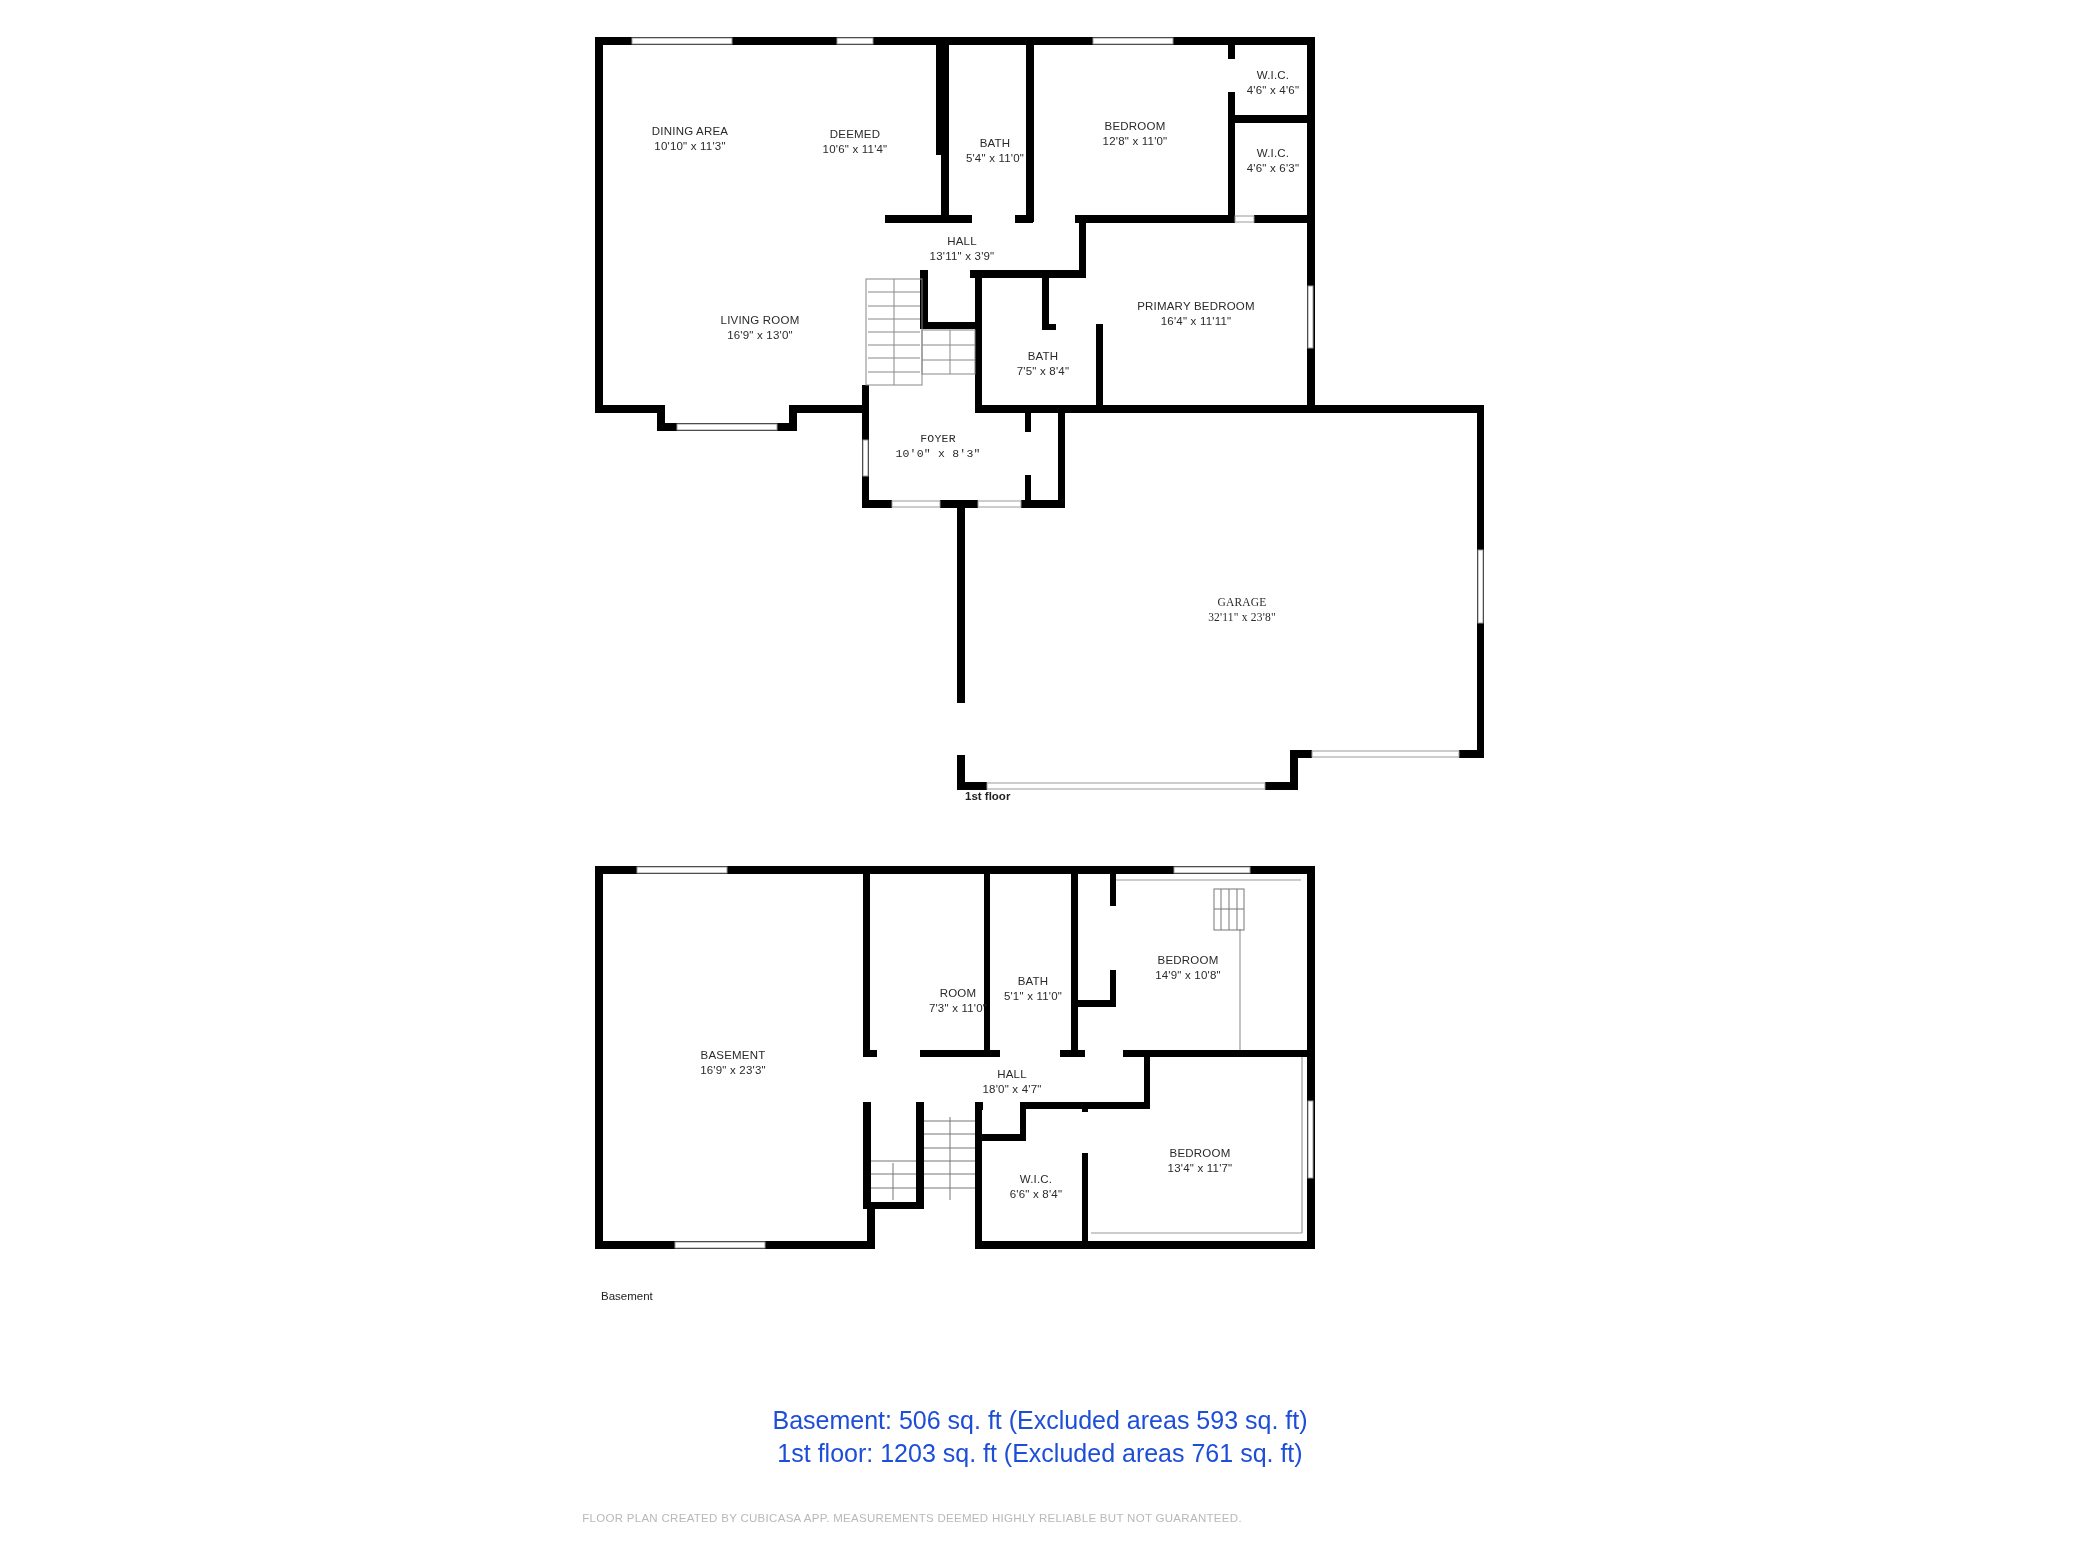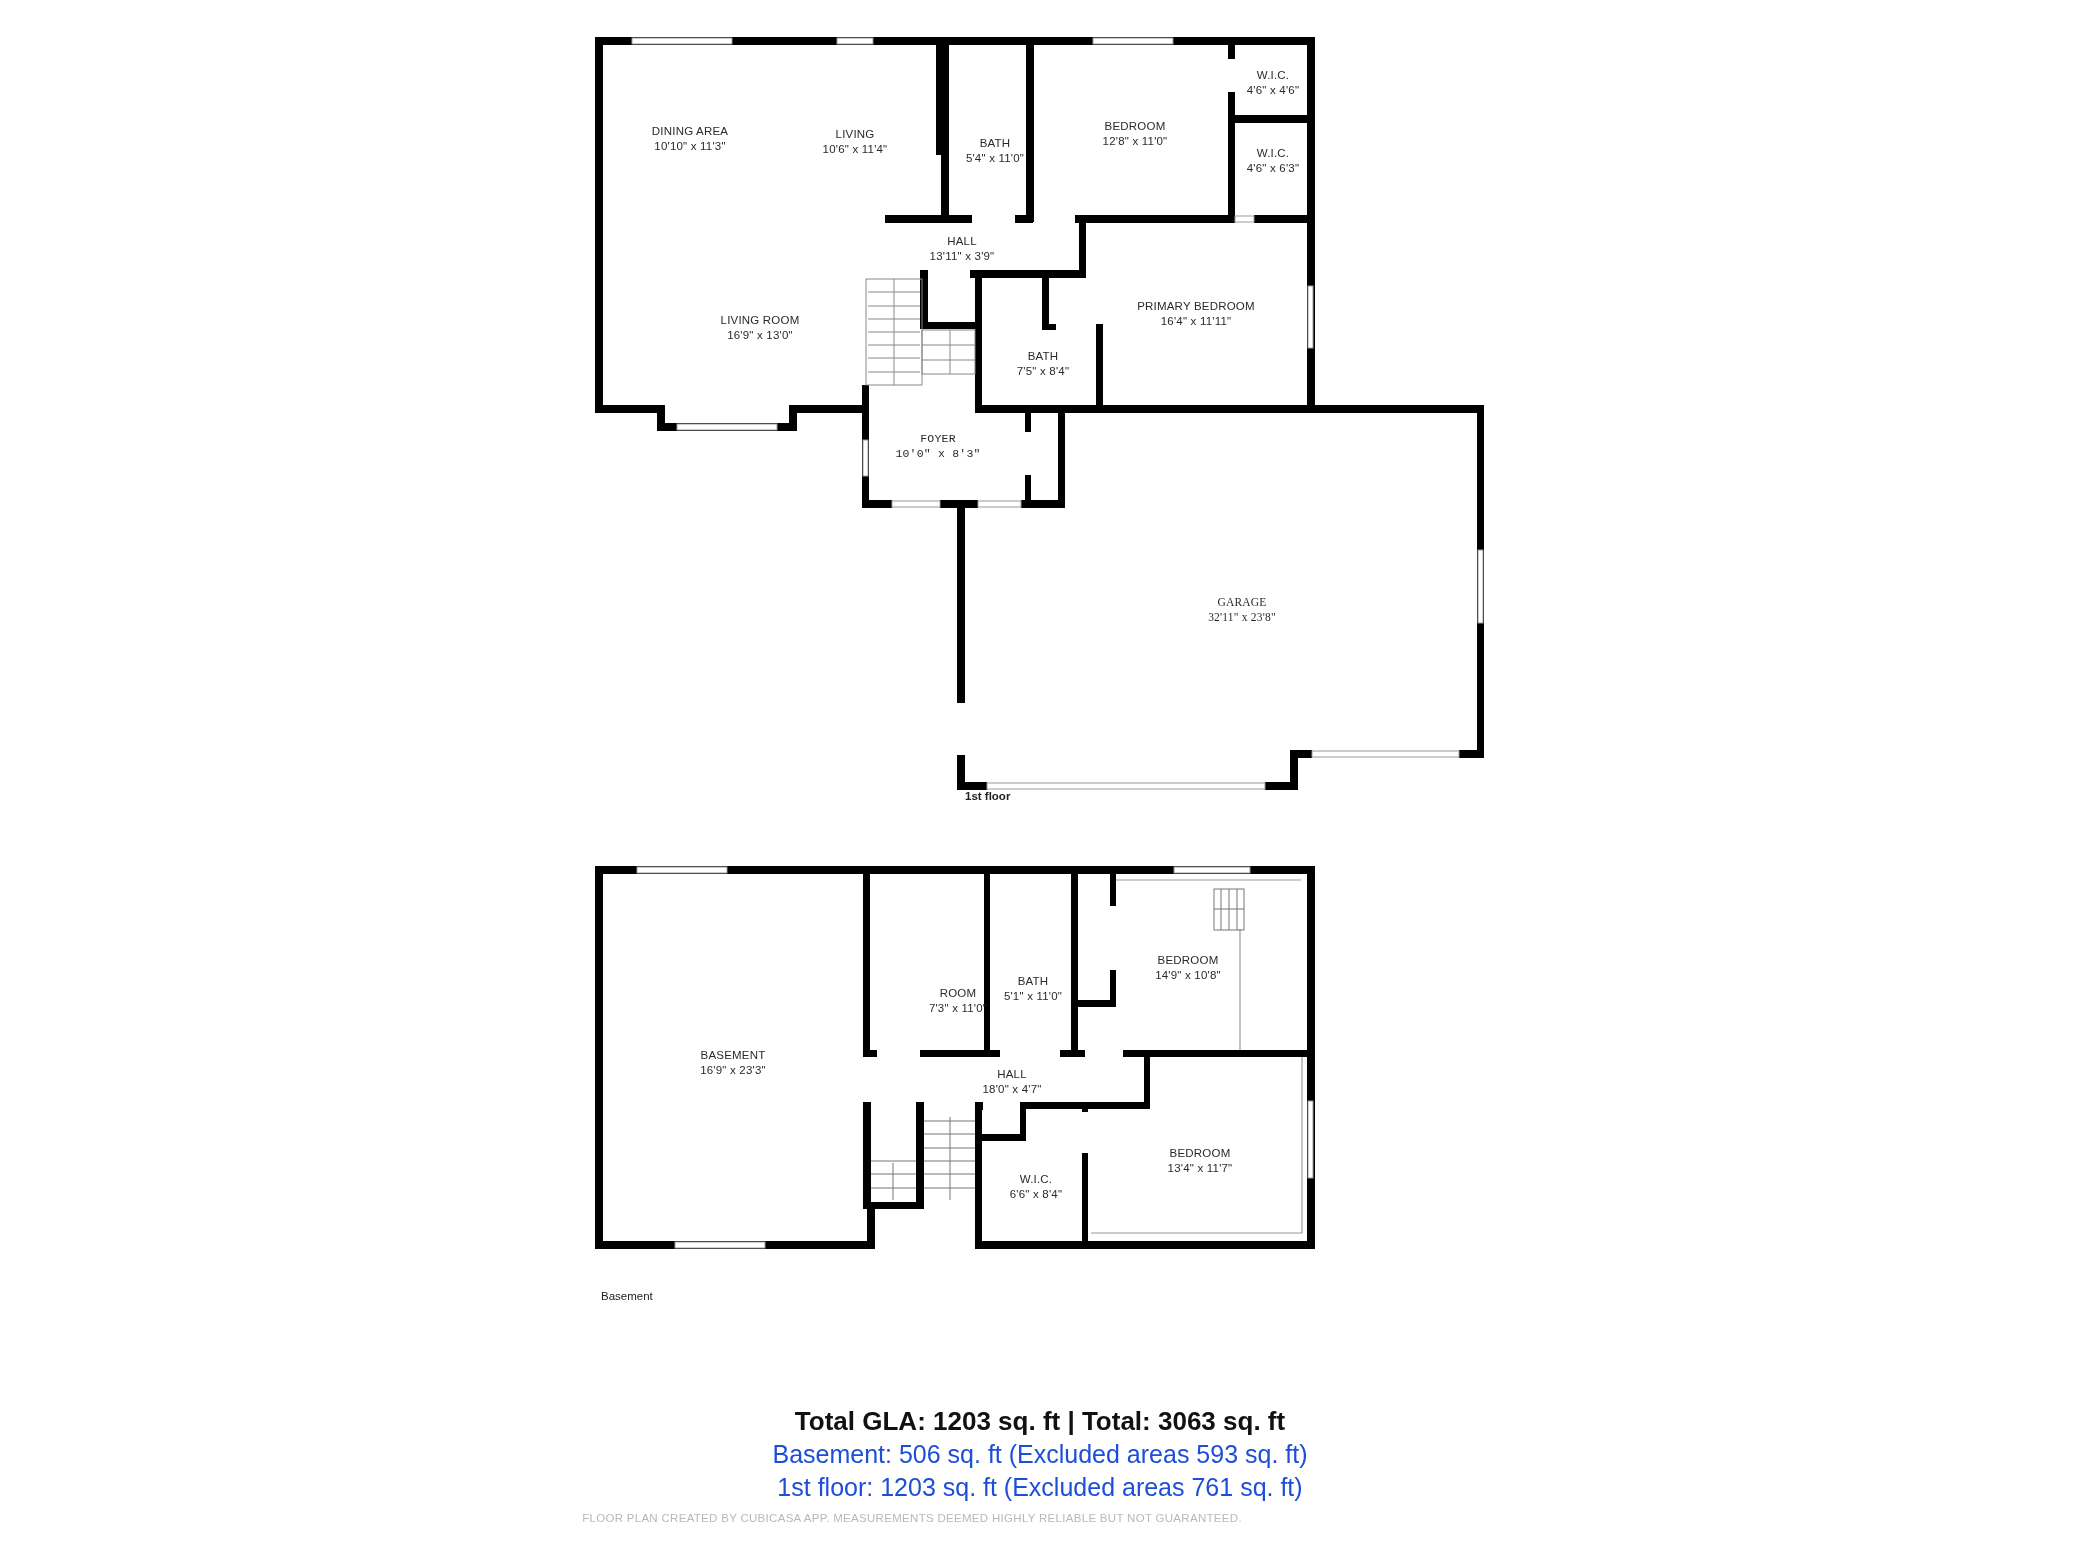--- a/index.html
+++ b/index.html
@@ -173,21 +173,21 @@
     <line x1="950" y1="1117" x2="950" y2="1200"></line>
     <line x1="871" y1="1161" x2="916" y2="1161"></line>
     <line x1="871" y1="1174" x2="916" y2="1174"></line>
     <line x1="871" y1="1188" x2="916" y2="1188"></line>
     <line x1="893" y1="1163" x2="893" y2="1200"></line>
   </g>
 </svg>
 
 <div id="labels">
     <div class="room-label" style="left: 690px; top: 139px;"><span class="name">DINING AREA</span><span class="dim">10'10" x 11'3"</span></div>
-    <div class="room-label" style="left: 855px; top: 142px;"><span class="name">LIVING</span><span class="dim">10'6" x 11'4"</span></div>
+    <div class="room-label" style="left: 855px; top: 142px;"><span class="name">DEEMED</span><span class="dim">10'6" x 11'4"</span></div>
     <div class="room-label" style="left: 995px; top: 151px;"><span class="name">BATH</span><span class="dim">5'4" x 11'0"</span></div>
     <div class="room-label" style="left: 1135px; top: 134px;"><span class="name">BEDROOM</span><span class="dim">12'8" x 11'0"</span></div>
     <div class="room-label" style="left: 1273px; top: 83px;"><span class="name">W.I.C.</span><span class="dim">4'6" x 4'6"</span></div>
     <div class="room-label" style="left: 1273px; top: 161px;"><span class="name">W.I.C.</span><span class="dim">4'6" x 6'3"</span></div>
     <div class="room-label" style="left: 962px; top: 249px;"><span class="name">HALL</span><span class="dim">13'11" x 3'9"</span></div>
     <div class="room-label" style="left: 1196px; top: 314px;"><span class="name">PRIMARY BEDROOM</span><span class="dim">16'4" x 11'11"</span></div>
     <div class="room-label" style="left: 736px; top: 328px; margin-left: 24px;"><span class="name">LIVING ROOM</span><span class="dim">16'9" x 13'0"</span></div>
     <div class="room-label" style="left: 1043px; top: 364px;"><span class="name">BATH</span><span class="dim">7'5" x 8'4"</span></div>
     <div class="room-label" style="left: 938px; top: 446px; font-family: Liberation Mono, monospace;"><span class="name">FOYER</span><span class="dim">10'0" x 8'3"</span></div>
     <div class="room-label" style="left: 1242px; top: 610px; font-family: Liberation Serif, serif;"><span class="name">GARAGE</span><span class="dim">32'11" x 23'8"</span></div>
@@ -197,18 +197,17 @@
     <div class="room-label" style="left: 733px; top: 1063px;"><span class="name">BASEMENT</span><span class="dim">16'9" x 23'3"</span></div>
     <div class="room-label" style="left: 1012px; top: 1082px;"><span class="name">HALL</span><span class="dim">18'0" x 4'7"</span></div>
     <div class="room-label" style="left: 1200px; top: 1161px;"><span class="name">BEDROOM</span><span class="dim">13'4" x 11'7"</span></div>
     <div class="room-label" style="left: 1036px; top: 1187px;"><span class="name">W.I.C.</span><span class="dim">6'6" x 8'4"</span></div>
   </div>
 
 <div class="floor-label" style="left:965px; top:790px;font-weight:bold;">1st floor</div>
 <div class="floor-label" style="left:601px; top:1290px;">Basement</div>
 
 <div class="summary">
-  <div class="total">Total GLA: 1203 sq. ft | Total: 3063 sq. ft</div>
   <div class="line">Basement: 506 sq. ft (Excluded areas 593 sq. ft)</div>
   <div class="line">1st floor: 1203 sq. ft (Excluded areas 761 sq. ft)</div>
 </div>
 
 <div class="disclaimer">FLOOR PLAN CREATED BY CUBICASA APP. MEASUREMENTS DEEMED HIGHLY RELIABLE BUT NOT GUARANTEED.</div>
 
 </body></html>

